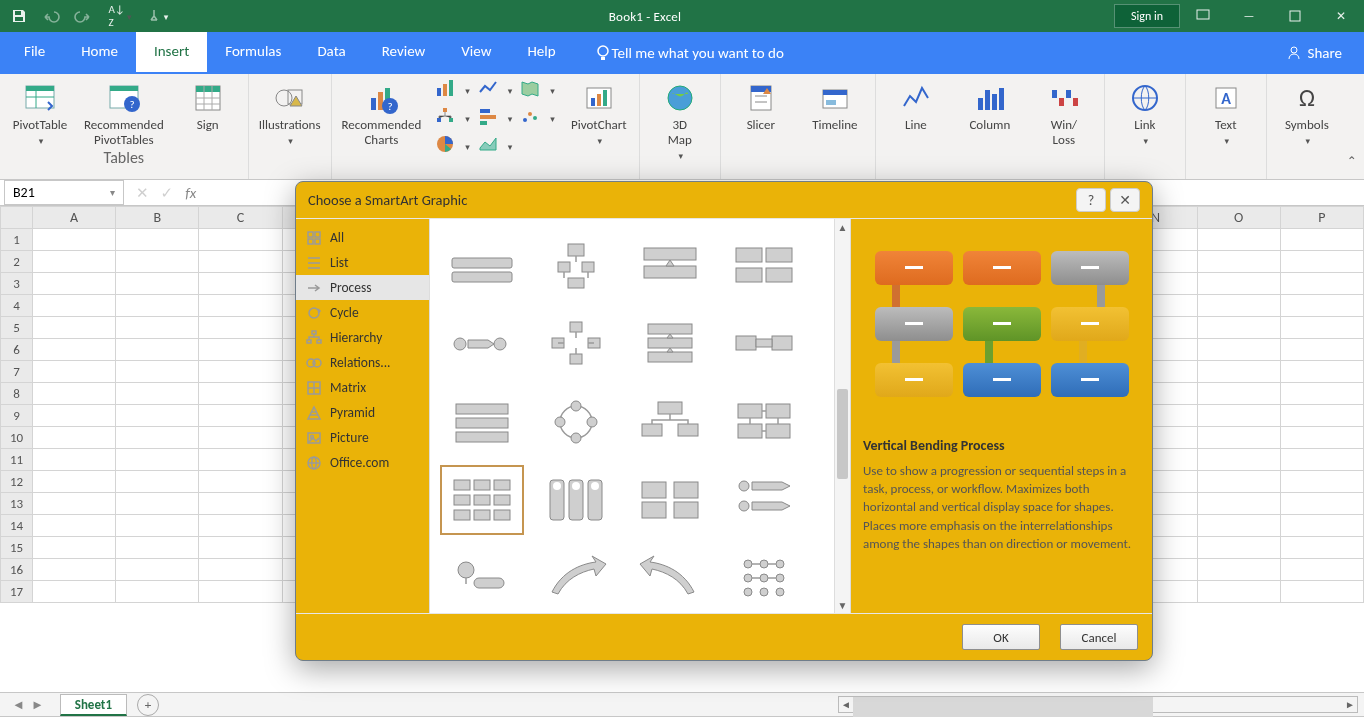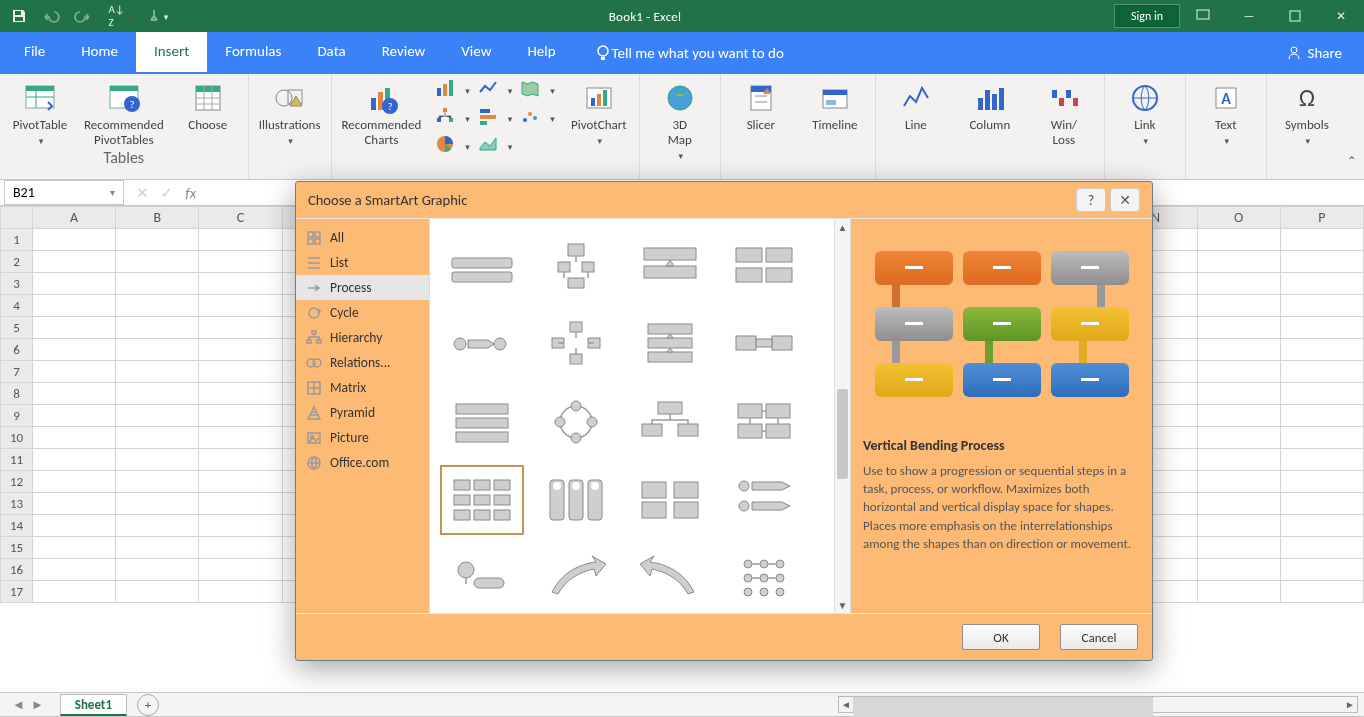--- a/index.html
+++ b/index.html
@@ -61,21 +61,21 @@
   .sheettab{background:#fff;border:1px solid #bbb;border-bottom:1px solid #217346;padding:2px 14px;margin-left:10px;font-weight:bold;color:#217346;border-bottom:2px solid #217346}
   .newsheet{width:22px;height:22px;border-radius:50%;border:1px solid #aaa;display:flex;align-items:center;justify-content:center;margin-left:10px;color:#666}
   .h-scroll{margin-left:auto;width:520px;height:17px;border:1px solid #bbb;background:#f4f4f4;position:relative}
   .h-scroll .thumb{position:absolute;left:14px;top:0;bottom:0;width:300px;background:#d8d8d8}
   .h-scroll .arr{position:absolute;top:0;bottom:0;width:14px;display:flex;align-items:center;justify-content:center;color:#666;font-size:10px}
 
   
   .status{height:21px;background:#f4f4f4;border-top:1px solid #c7c7c7;display:flex;align-items:center;font-size:12.5px;color:#444;padding:0 8px}
 
   
-  .modal{position:absolute;left:295px;top:181px;width:858px;height:480px;background:#fdba74;border:1px solid #6f7d8a;box-shadow:0 8px 30px rgba(0,0,0,.35);border-radius:3px;display:flex;flex-direction:column}
+  .modal{position:absolute;left:295px;top:181px;width:858px;height:480px;background:#eab308;border:1px solid #6f7d8a;box-shadow:0 8px 30px rgba(0,0,0,.35);border-radius:8px;display:flex;flex-direction:column}
   .m-title{height:36px;display:flex;align-items:center;padding:0 12px;font-size:14.5px;color:#333}
   .m-title .winctl{margin-left:auto;display:flex;gap:0}
   .m-title .winctl div{width:30px;height:24px;border:1px solid #ccc;border-radius:4px;display:flex;align-items:center;justify-content:center;font-size:14px;color:#555;margin-left:4px;background:#f4f4f4}
   .m-body{flex:1;display:flex;border-top:1px solid #e7e7e7;border-bottom:1px solid #e7e7e7;overflow:hidden}
   .catlist{width:134px;border-right:1px solid #ddd;padding:6px 0;font-size:13.5px;color:#333}
   .catlist .cat{display:flex;align-items:center;gap:8px;padding:4px 10px 4px 10px;cursor:pointer}
   .catlist .cat.sel{background:#e6e6e6}
   .catlist .cat svg{width:16px;height:16px;flex:0 0 16px}
   .thumbs{flex:1;position:relative;overflow:hidden;background:#fff}
   .thumbgrid{padding:12px 18px 12px 10px;display:grid;grid-template-columns:repeat(4,84px);grid-auto-rows:70px;gap:8px 10px;}
@@ -195,21 +195,21 @@
             <text x="26" y="28" font-size="11" fill="#fff" text-anchor="middle">?</text>
           </svg>
         <div class="lbl"><span>Recommended</span><br><span>PivotTables</span></div>
       </div>
       <div class="bigbtn">
         <svg viewBox="0 0 36 36">
             <rect x="6" y="6" width="24" height="24" fill="#fff" stroke="#888"></rect>
             <rect x="6" y="6" width="24" height="6" fill="#3a8"></rect>
             <path stroke="#aaa" d="M6 18h24M6 24h24M14 6v24M22 6v24"></path>
           </svg>
-        <div class="lbl">Choose</div>
+        <div class="lbl">Sign</div>
       </div>
     </div>
     <div class="glabel">Tables</div>
   </div>
 
   <div class="group">
     <div class="icons">
       <div class="bigbtn">
         <svg viewBox="0 0 36 36">
             <circle cx="12" cy="18" r="8" fill="none" stroke="#888"></circle>

